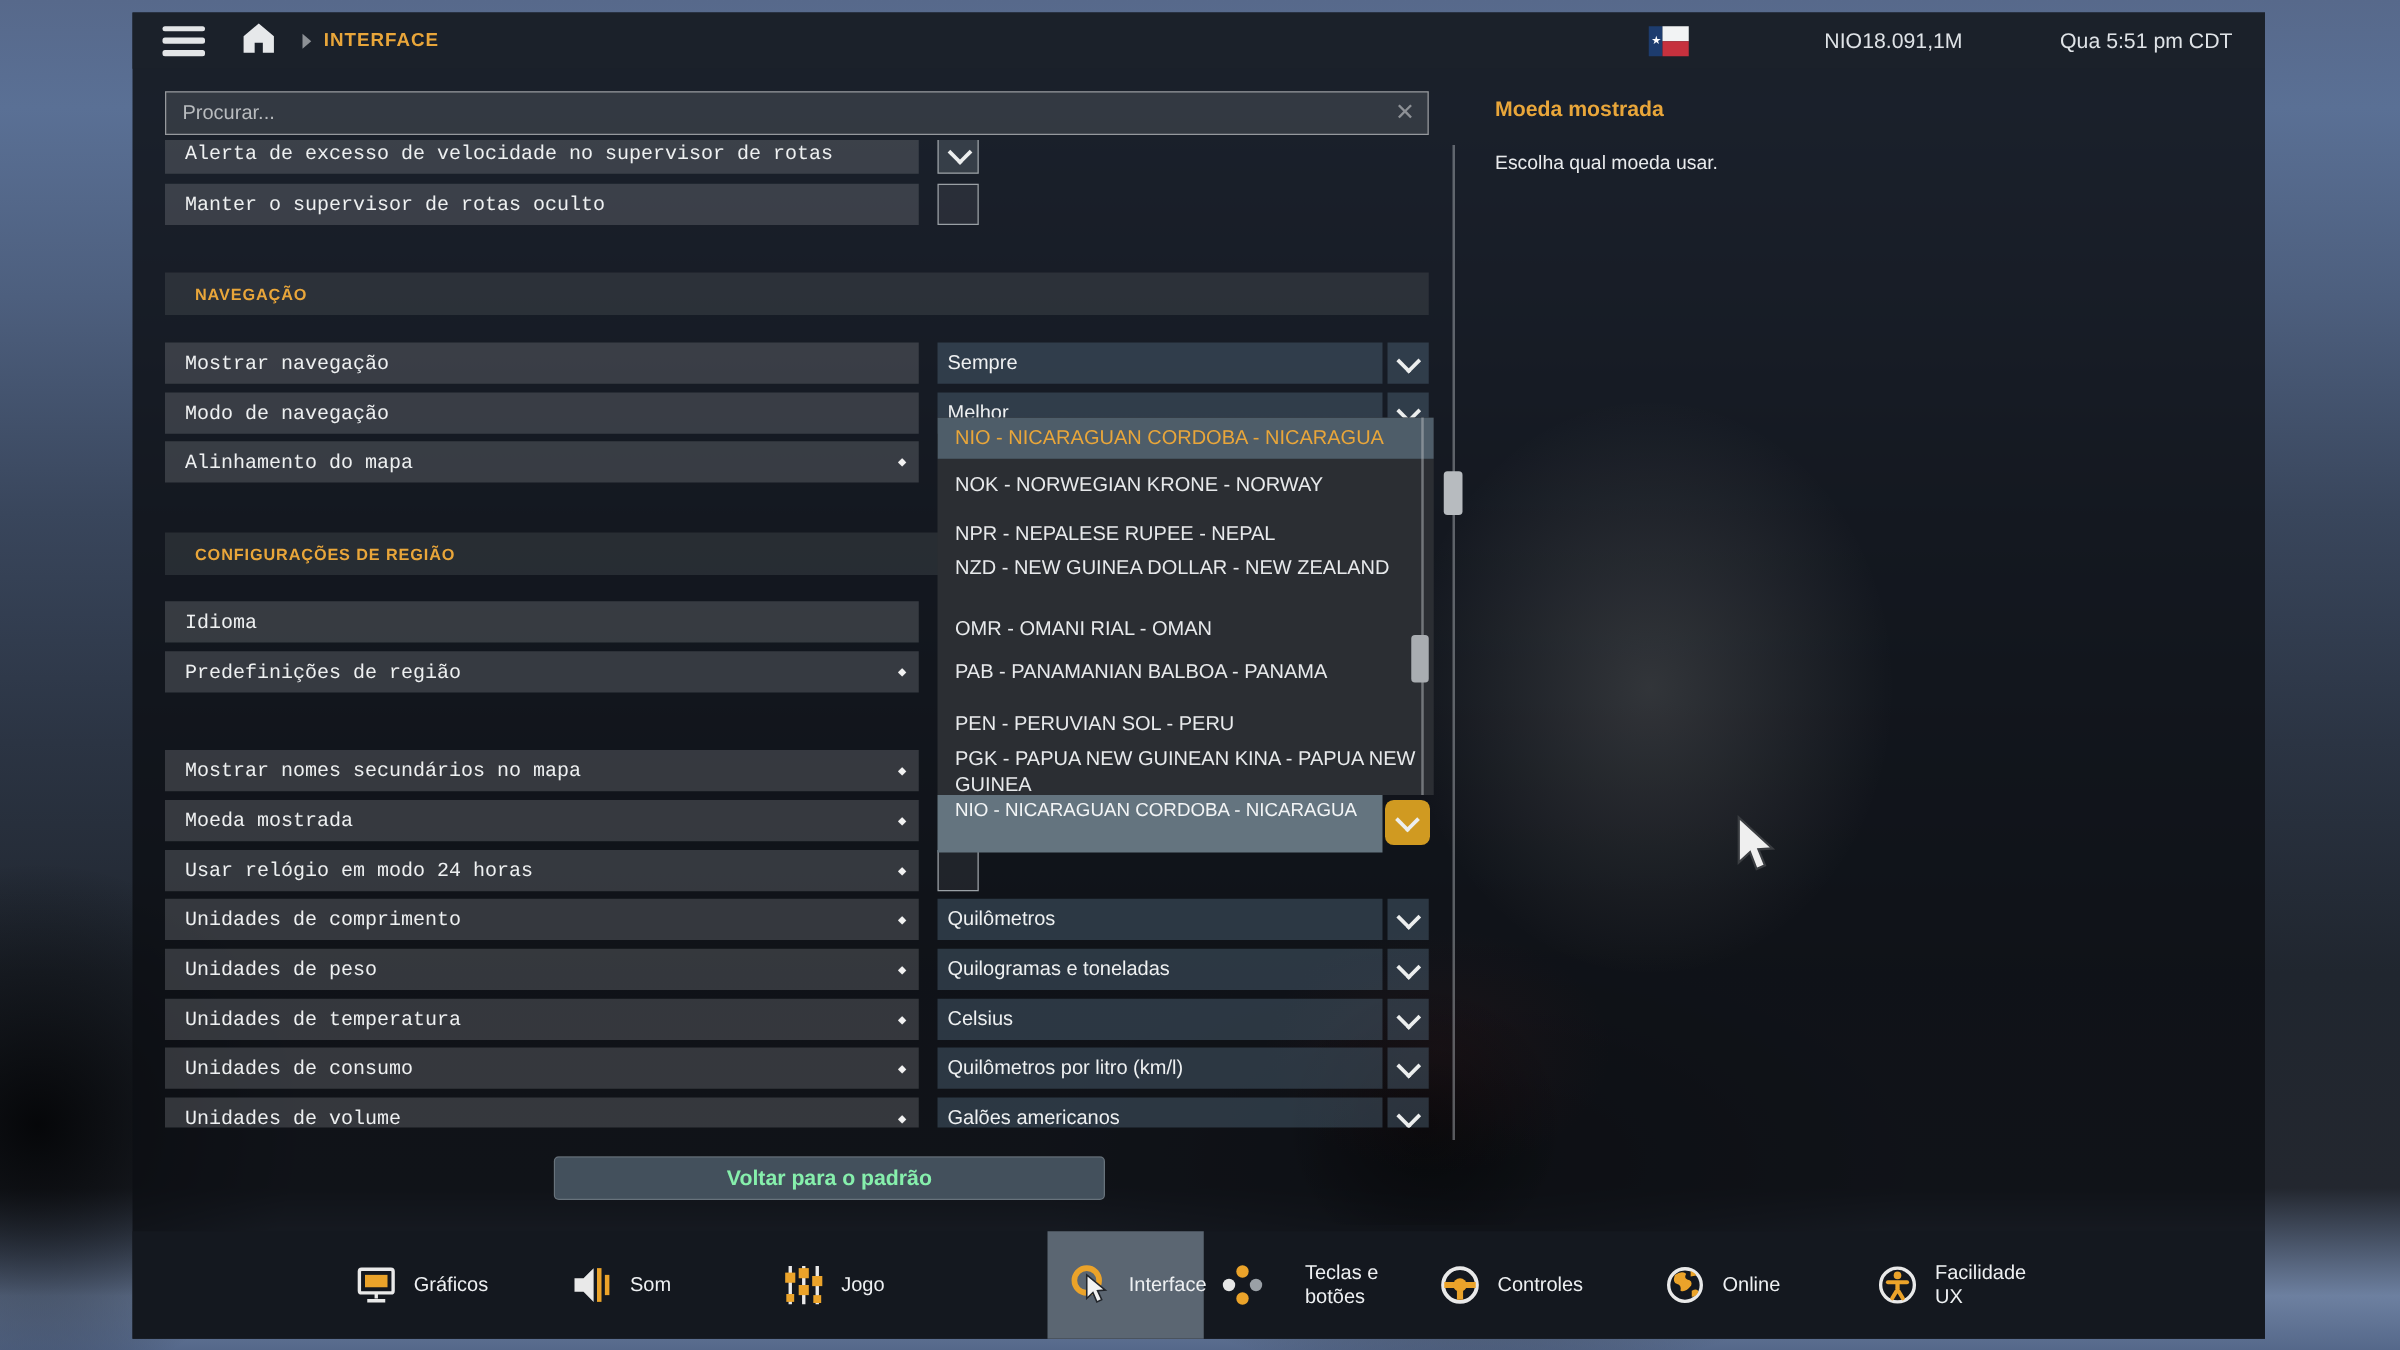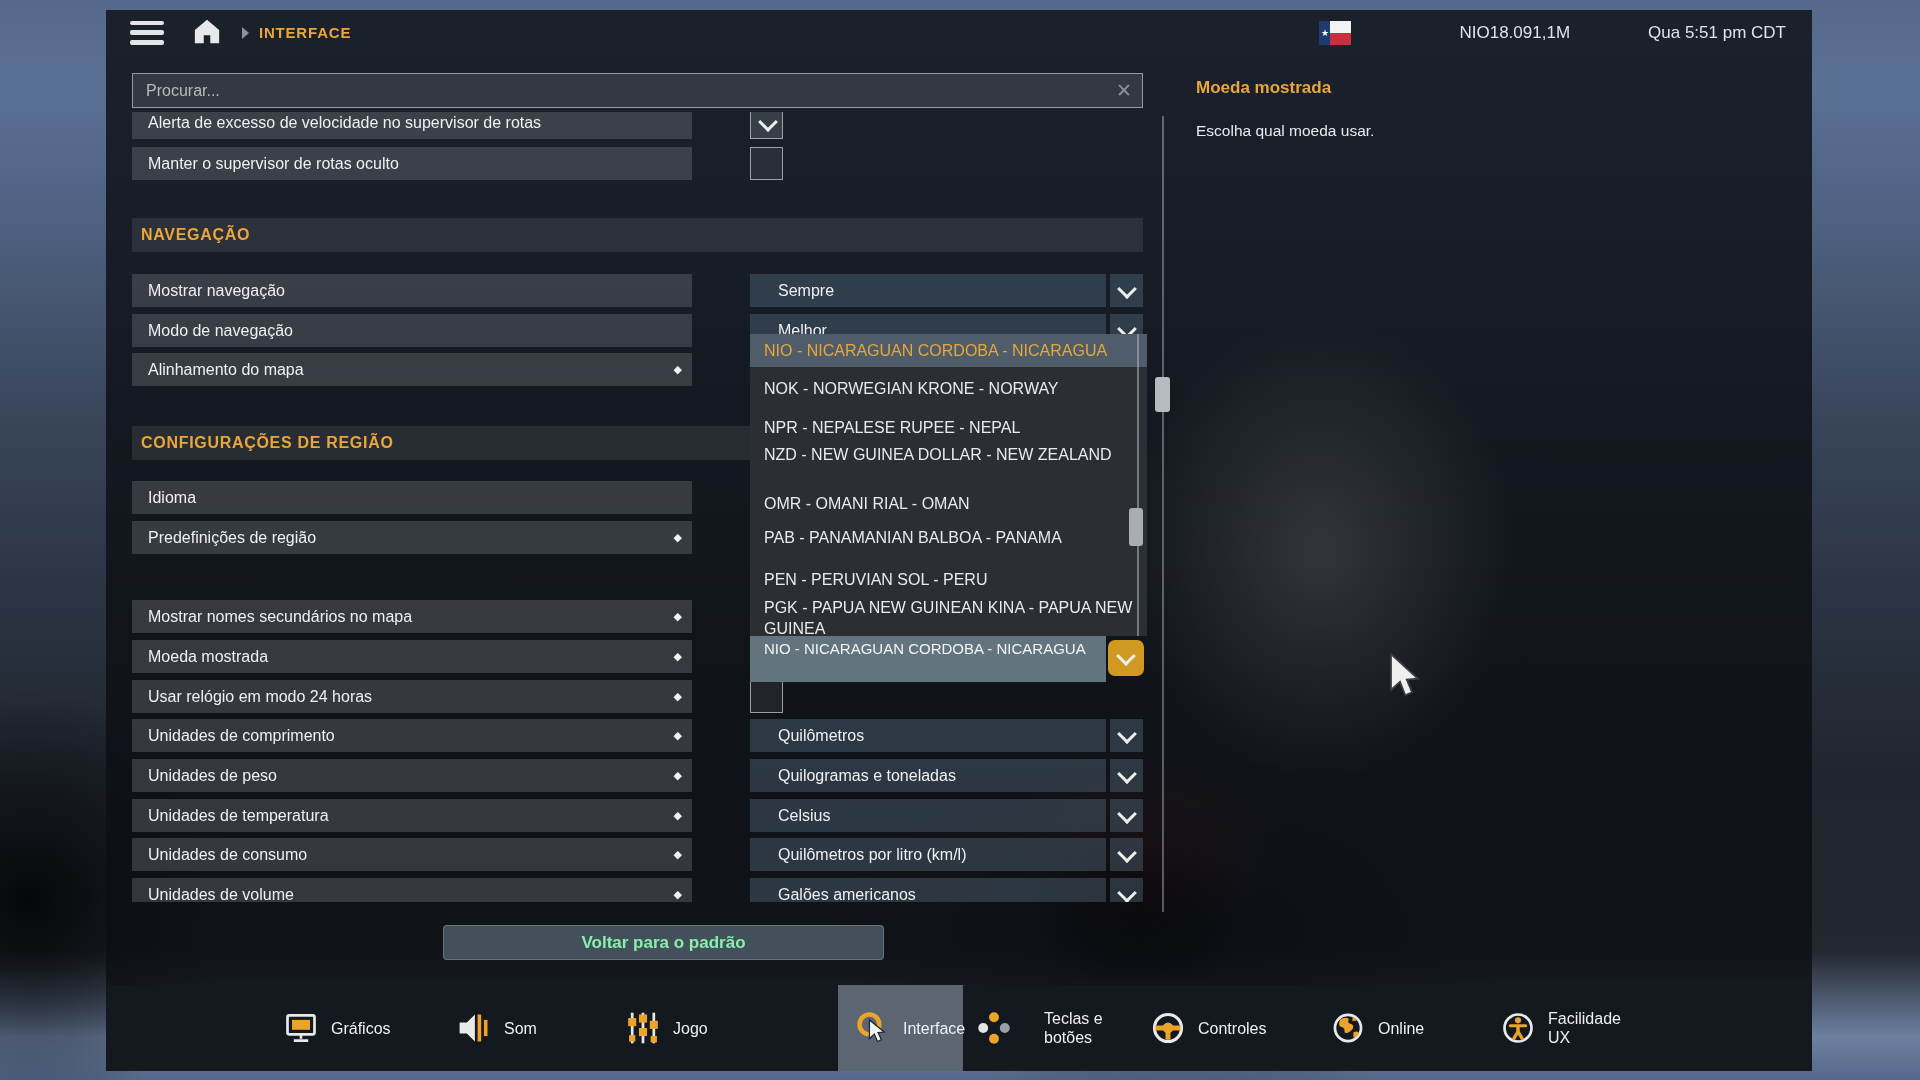--- a/index.html
+++ b/index.html
@@ -39,37 +39,37 @@
   .tb-time  { color:#dfe3e7; font-size:17px; margin-left:78px; margin-right:26px; }
   
   #search { position:absolute; left:132px; top:73px; width:1011px; height:35px;
             background:rgba(120,123,127,0.28); border:1px solid #96999d; display:flex; align-items:center; }
   #search input { flex:1; background:transparent; border:none; outline:none; color:#c7cacd;
                   font-size:16px; padding-left:13px; font-family:inherit; }
   #search input::placeholder { color:#b9bcbf; opacity:1; }
   .clear-x { color:#8e9196; font-size:19px; padding:0 10px; cursor:pointer; }
   
   #rows-viewport { position:absolute; left:125px; top:112px; width:1030px; height:790px; overflow:hidden; }
-  .rowbox { position:absolute; left:7px; width:560px; height:33px; background:rgba(125,130,135,0.34);
-            display:flex; align-items:center; padding:0 16px; color:#eef0f1; font-size:16px; }
+  .rowbox { position:absolute; left:7px; width:603px; height:33px; background:rgba(125,130,135,0.34);
+            display:flex; align-items:center; padding:0 16px; color:#eef0f1; font-size:16px;font-family:Liberation Mono, monospace; }
   .diamond-icon { position:absolute; right:10px; color:#f2f2f2; font-size:11px; }
   .diamond-icon::before { content:"◆"; }
   .valuebox { position:absolute; left:625px; width:356px; height:33px; background:rgba(88,112,132,0.40);
-              display:flex; align-items:center; padding:0 28px; color:#eef0f1; font-size:16px; }
+              display:flex; align-items:center; padding:0 8px; color:#eef0f1; font-size:16px; }
   .chevbox { position:absolute; left:985px; width:33px; height:33px; background:rgba(88,112,132,0.40); }
   .chevbox::after, .chevsmall::after, .orange-btn::after { content:""; position:absolute; left:10px; top:8px;
       width:11px; height:11px; border-right:3px solid #eceeee; border-bottom:3px solid #eceeee;
       transform:rotate(45deg); }
   .chevsmall { position:absolute; left:625px; width:33px; height:33px; background:rgba(110,120,128,0.35);
                border:1px solid #9aa0a5; }
   .checkbox { position:absolute; left:625px; width:33px; height:33px;
               background:rgba(255,255,255,0.07); border:1px solid #9aa0a5; cursor:pointer; }
   .section-header { position:absolute; left:7px; width:1011px; height:34px; background:rgba(150,154,158,0.16);
-      color:#e9a63a; font-weight:bold; font-size:16px; letter-spacing:0.7px;
-      display:flex; align-items:center; padding:0 9px; }
+      color:#e9a63a; font-weight:bold; font-size:13px; letter-spacing:0.7px;
+      display:flex; align-items:center; padding:0 24px; }
   
   #dropdown { position:absolute; left:750px; top:334px; width:397px; height:302px;
               background:#2b2e33; z-index:20; overflow:hidden; }
   .dd-item { position:absolute; left:0; width:383px; padding-left:14px; color:#e8eaec;
              font-size:16px; line-height:21px; cursor:pointer; }
   .dd-item.highlight { width:397px; height:33px; background:#4e5d69; color:#e9a63a;
                        display:flex; align-items:center; top:0; }
   .dd-track { position:absolute; left:1137px; top:334px; width:2px; height:302px;
               background:rgba(185,190,194,0.5); z-index:21; }
   .dd-thumb { position:absolute; left:1129px; top:508px; width:14px; height:38px;

